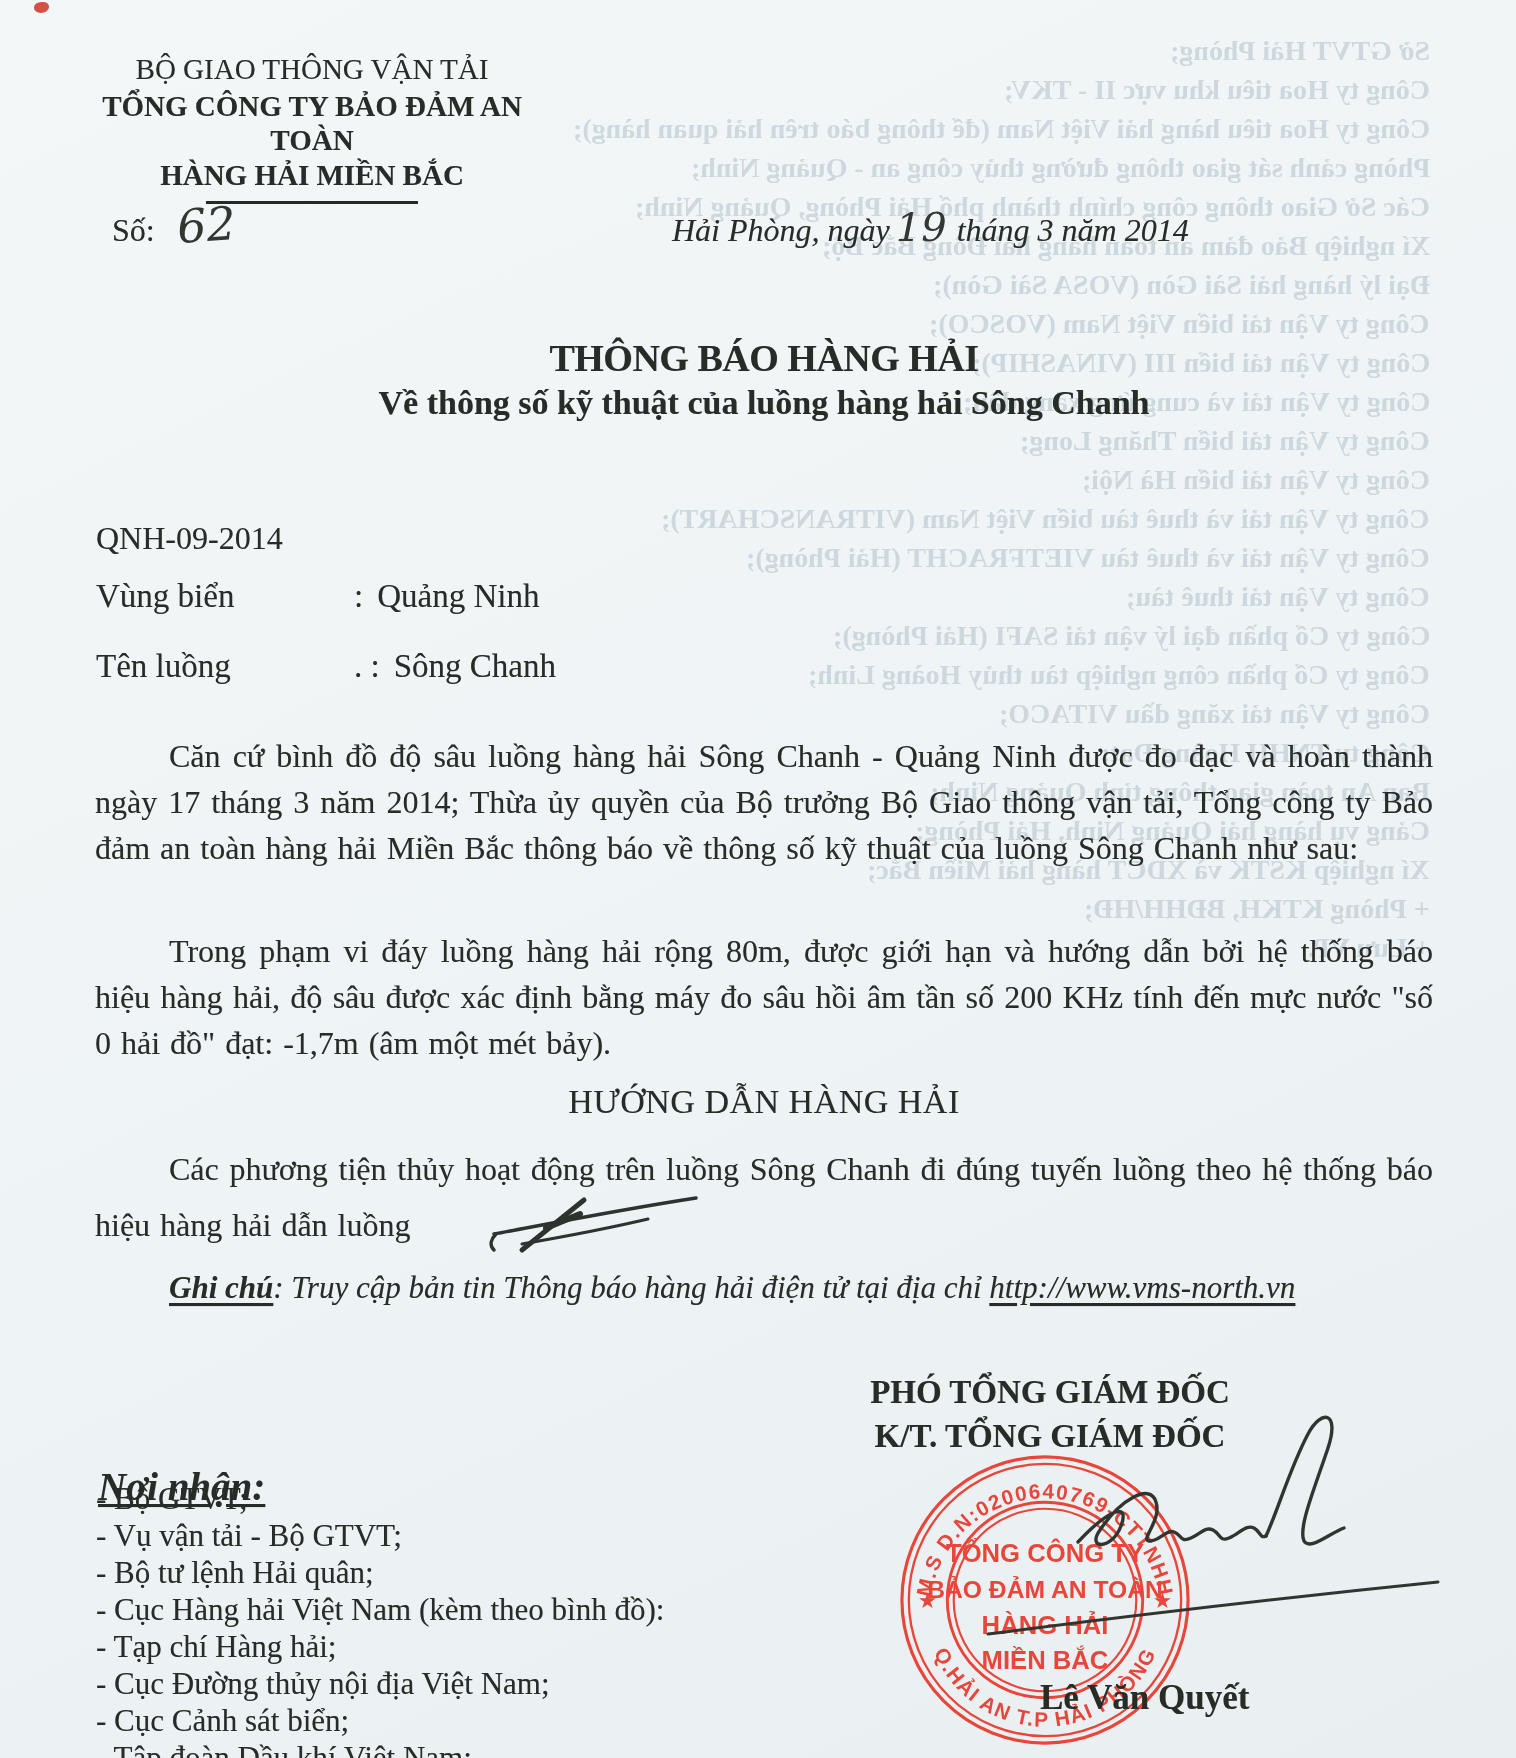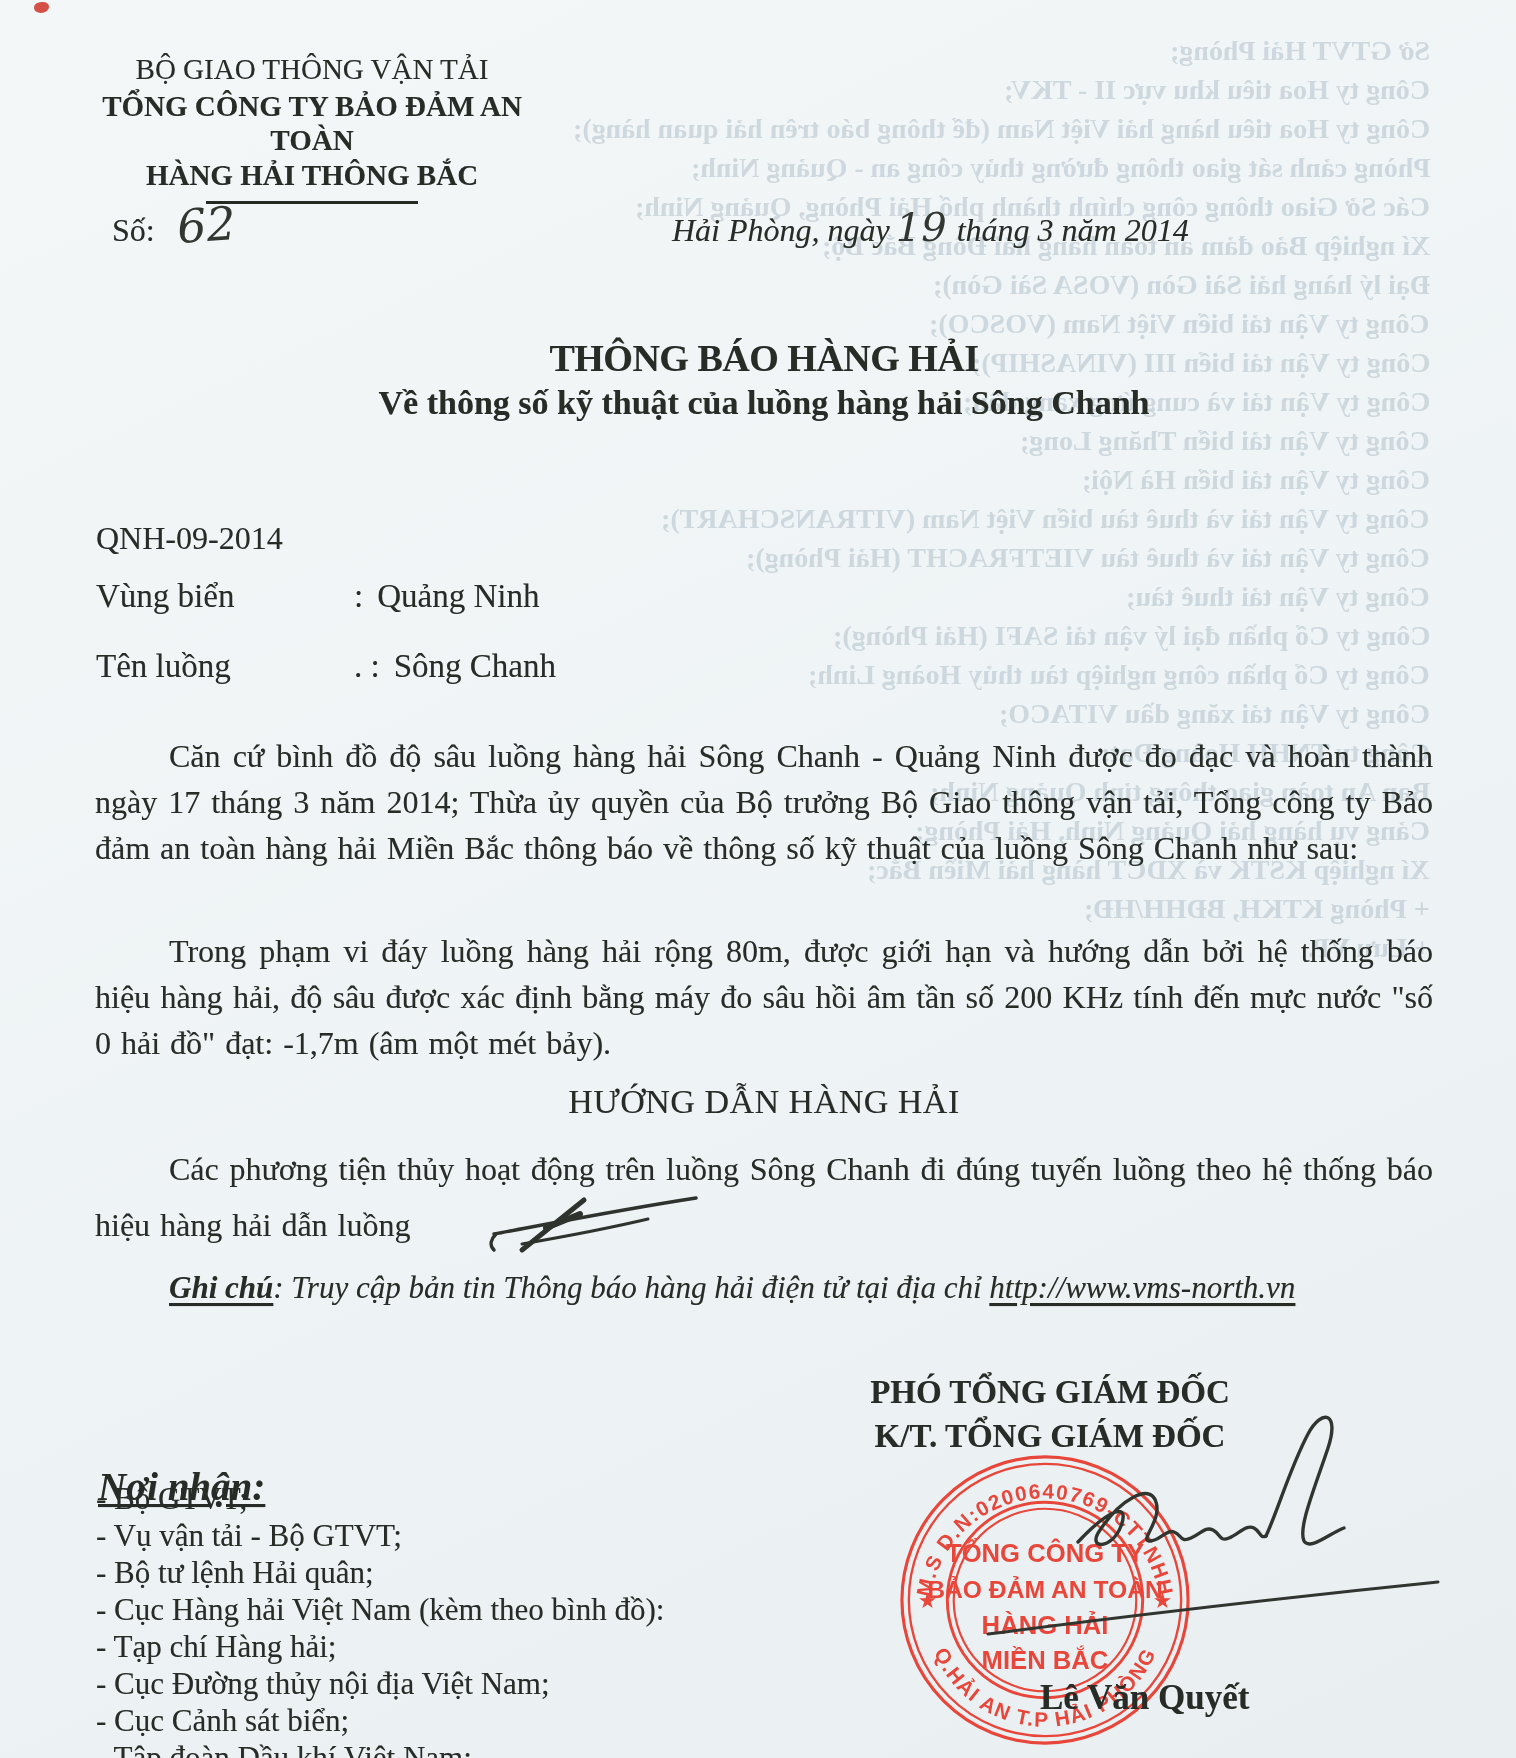--- a/index.html
+++ b/index.html
@@ -91,21 +91,21 @@
       <div class="bleed-line" style="top: 854px;"><span>Xí nghiệp KSTK và XDCT hàng hải Miền Bắc;</span></div>
       <div class="bleed-line" style="top: 893px;"><span>+ Phòng KTKH, BĐHH/HĐ;</span></div>
       <div class="bleed-line" style="top: 932px;"><span>+ Lưu VP.</span></div>
     </div>
 
   <div class="content">
 
     <div class="abs hdr-left">
       <div class="l1 txt">BỘ GIAO THÔNG VẬN TẢI</div>
       <div class="l2 txt">TỔNG CÔNG TY BẢO ĐẢM AN TOÀN</div>
-      <div class="l3 txt">HÀNG HẢI THÔNG BẮC</div>
+      <div class="l3 txt">HÀNG HẢI MIỀN BẮC</div>
       <div class="hdr-rule" style="width:212px;"></div>
     </div>
 
 
     <div class="abs so-line">
       <span class="txt">Số:</span>
       <span class="hand">62</span>
     </div>
 
     <div class="abs date-line">

